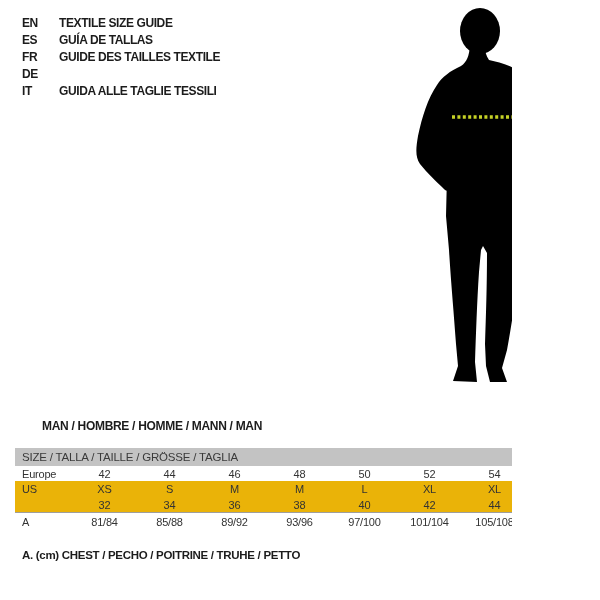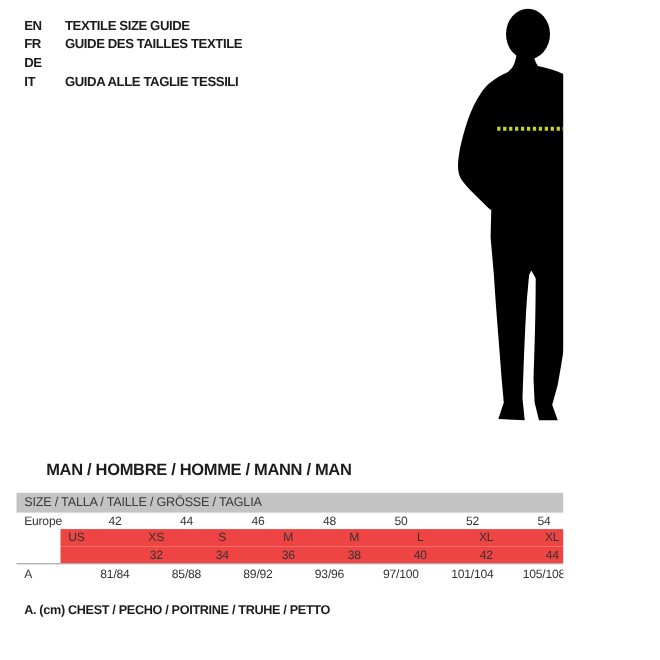--- a/index.html
+++ b/index.html
@@ -11,44 +11,48 @@
   .langs{position:absolute;left:22px;top:14px;}
   .lang-row{display:flex;height:17px;align-items:center;}
   .lang-code{width:37px;font-weight:700;font-size:12px;letter-spacing:-0.4px;}
   .lang-label{font-weight:700;font-size:12px;letter-spacing:-0.4px;white-space:nowrap;}
   
   .products{position:absolute;left:22px;top:106px;}
   .product-line{font-weight:700;font-size:12.5px;line-height:19px;letter-spacing:-0.4px;white-space:nowrap;}
   
   .figure{position:absolute;left:390px;top:0;width:205px;height:400px;}
   
-  .section-title{position:absolute;left:22px;top:419px;font-weight:700;font-size:15px;letter-spacing:-0.3px;padding-left:20px;}
+  .section-title{position:absolute;left:22px;top:419px;font-weight:700;font-size:12px;letter-spacing:-0.3px;padding-left:20px;}
   
   .size-table{position:absolute;left:15px;top:448px;width:577px;color:#333;font-size:11px;letter-spacing:-0.2px;}
   .t-header{height:18px;line-height:18px;background:#c3c3c3;padding-left:7px;font-size:11.5px;color:#3a3a3a;white-space:nowrap;}
   .t-row{display:flex;align-items:center;justify-content:center;}
   .t-label{width:50px;padding-left:7px;}
   .t-cell{flex:1;text-align:center;}
   .row-europe{height:15px;}
-  .stripe{background:#ef4444;margin-left:40px;}
+  .stripe{background:#eab308;}
   .row-us{height:16px;}
   .row-extra{height:15px;}
   .row-a{height:18px;border-top:1px solid #9e9e9e;background:#ffffff;}
   
   .footnote{position:absolute;left:22px;top:549px;font-weight:700;font-size:11.5px;letter-spacing:-0.3px;}
 </style>
 </head>
 <body>
 
 <div class="page">
 
   <div class="langs">
     <div class="lang-row">
       <span class="lang-code">EN</span>
       <span class="lang-label">TEXTILE SIZE GUIDE</span>
+    </div>
+    <div class="lang-row">
+      <span class="lang-code">ES</span>
+      <span class="lang-label">GUÍA DE TALLAS</span>
     </div>
     <div class="lang-row">
       <span class="lang-code">FR</span>
       <span class="lang-label">GUIDE DES TAILLES TEXTILE</span>
     </div>
     <div class="lang-row">
       <span class="lang-code">DE</span>
     </div>
     <div class="lang-row">
       <span class="lang-code">IT</span>

